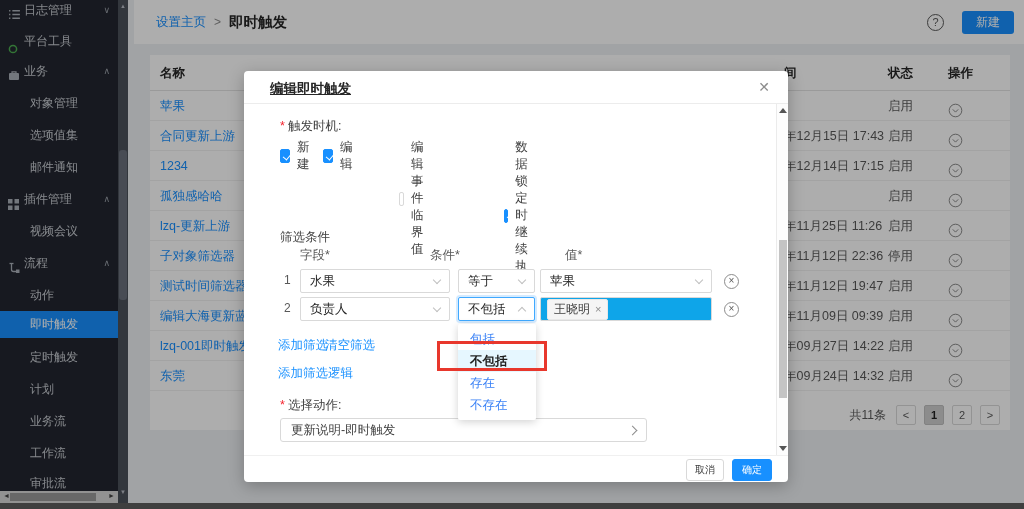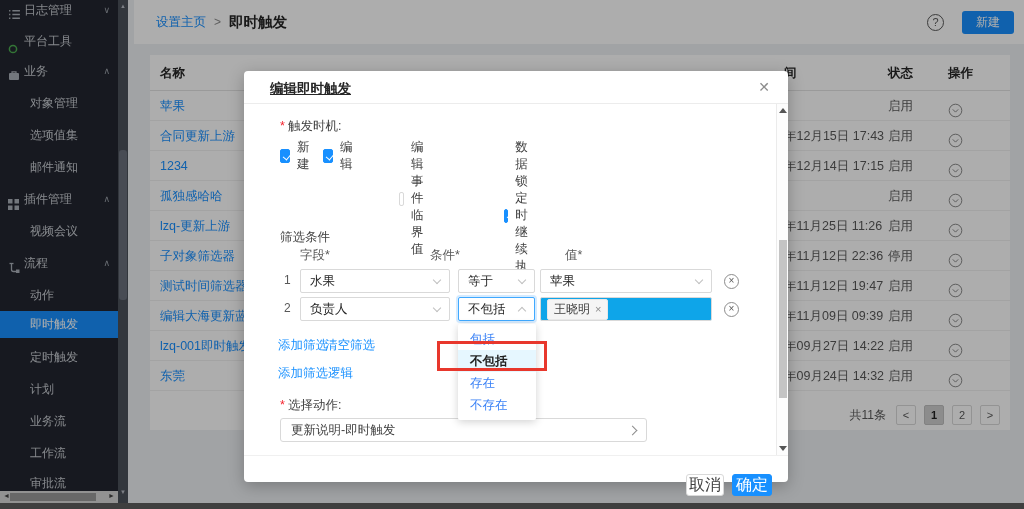--- a/index.html
+++ b/index.html
@@ -77,21 +77,21 @@
   .tag .x { color:#8c8c8c; font-size:11px; cursor:pointer; }
   .rm { position:absolute; width:15px; height:15px; border:1px solid #8c8c8c; border-radius:50%; color:#595959; font-size:10px; line-height:12px; text-align:center; cursor:pointer; }
   .lnk { position:absolute; color:#1890ff; font-size:12.5px; cursor:pointer; }
   .act-box { position:absolute; left:36px; top:314px; width:367px; height:24px; border:1px solid #d9d9d9; border-radius:3px; display:flex; align-items:center; padding:0 10px; font-size:12.5px; color:#404040; cursor:pointer; }
   .caret-right { position:absolute; right:10px; top:8px; width:7px; height:7px; border-right:1.5px solid #8c8c8c; border-bottom:1.5px solid #8c8c8c; transform:rotate(-45deg); }
   .m-scroll { position:absolute; right:0; top:0; width:12px; height:351px; background:#fdfdfd; border-left:1px solid #ebebeb; }
   .m-scroll .tri-up { position:absolute; top:4px; left:2px; width:0; height:0; border-left:4px solid transparent; border-right:4px solid transparent; border-bottom:5px solid #555; }
   .m-scroll .tri-dn { position:absolute; bottom:4px; left:2px; width:0; height:0; border-left:4px solid transparent; border-right:4px solid transparent; border-top:5px solid #555; }
   .m-thumb { position:absolute; left:2px; top:136px; width:8px; height:158px; background:#c4c4c4; }
   .m-foot { position:absolute; left:0; bottom:0; width:544px; height:27px; border-top:1px solid #f0f0f0; }
-  .btn { position:absolute; top:18px; height:22px; border-radius:3px; font-size:16px; cursor:pointer; }
+  .btn { position:absolute; top:3px; height:22px; border-radius:3px; font-size:10px; cursor:pointer; }
   .btn-cancel { left:442px; width:38px; background:#fff; border:1px solid #d9d9d9; color:#404040; }
   .btn-ok { left:488px; width:40px; background:#1890ff; border:1px solid #1890ff; color:#fff; }
 
   
   .dd { position:absolute; left:214px; top:220px; width:78px; background:#fff; border-radius:2px; box-shadow:0 2px 8px rgba(0,0,0,.18); padding:4px 0; z-index:30; }
   .dd-opt { height:22px; line-height:22px; padding:0 12px; font-size:12.5px; color:#3b82f6; cursor:pointer; }
   .dd-opt.selected { background:#e6f7ff; color:#1f1f1f; font-weight:700; }
   .anno { position:absolute; left:193px; top:237px; width:110px; height:30px; border:3px solid #e8372c; z-index:40; pointer-events:none; }
 </style>
 </head>

